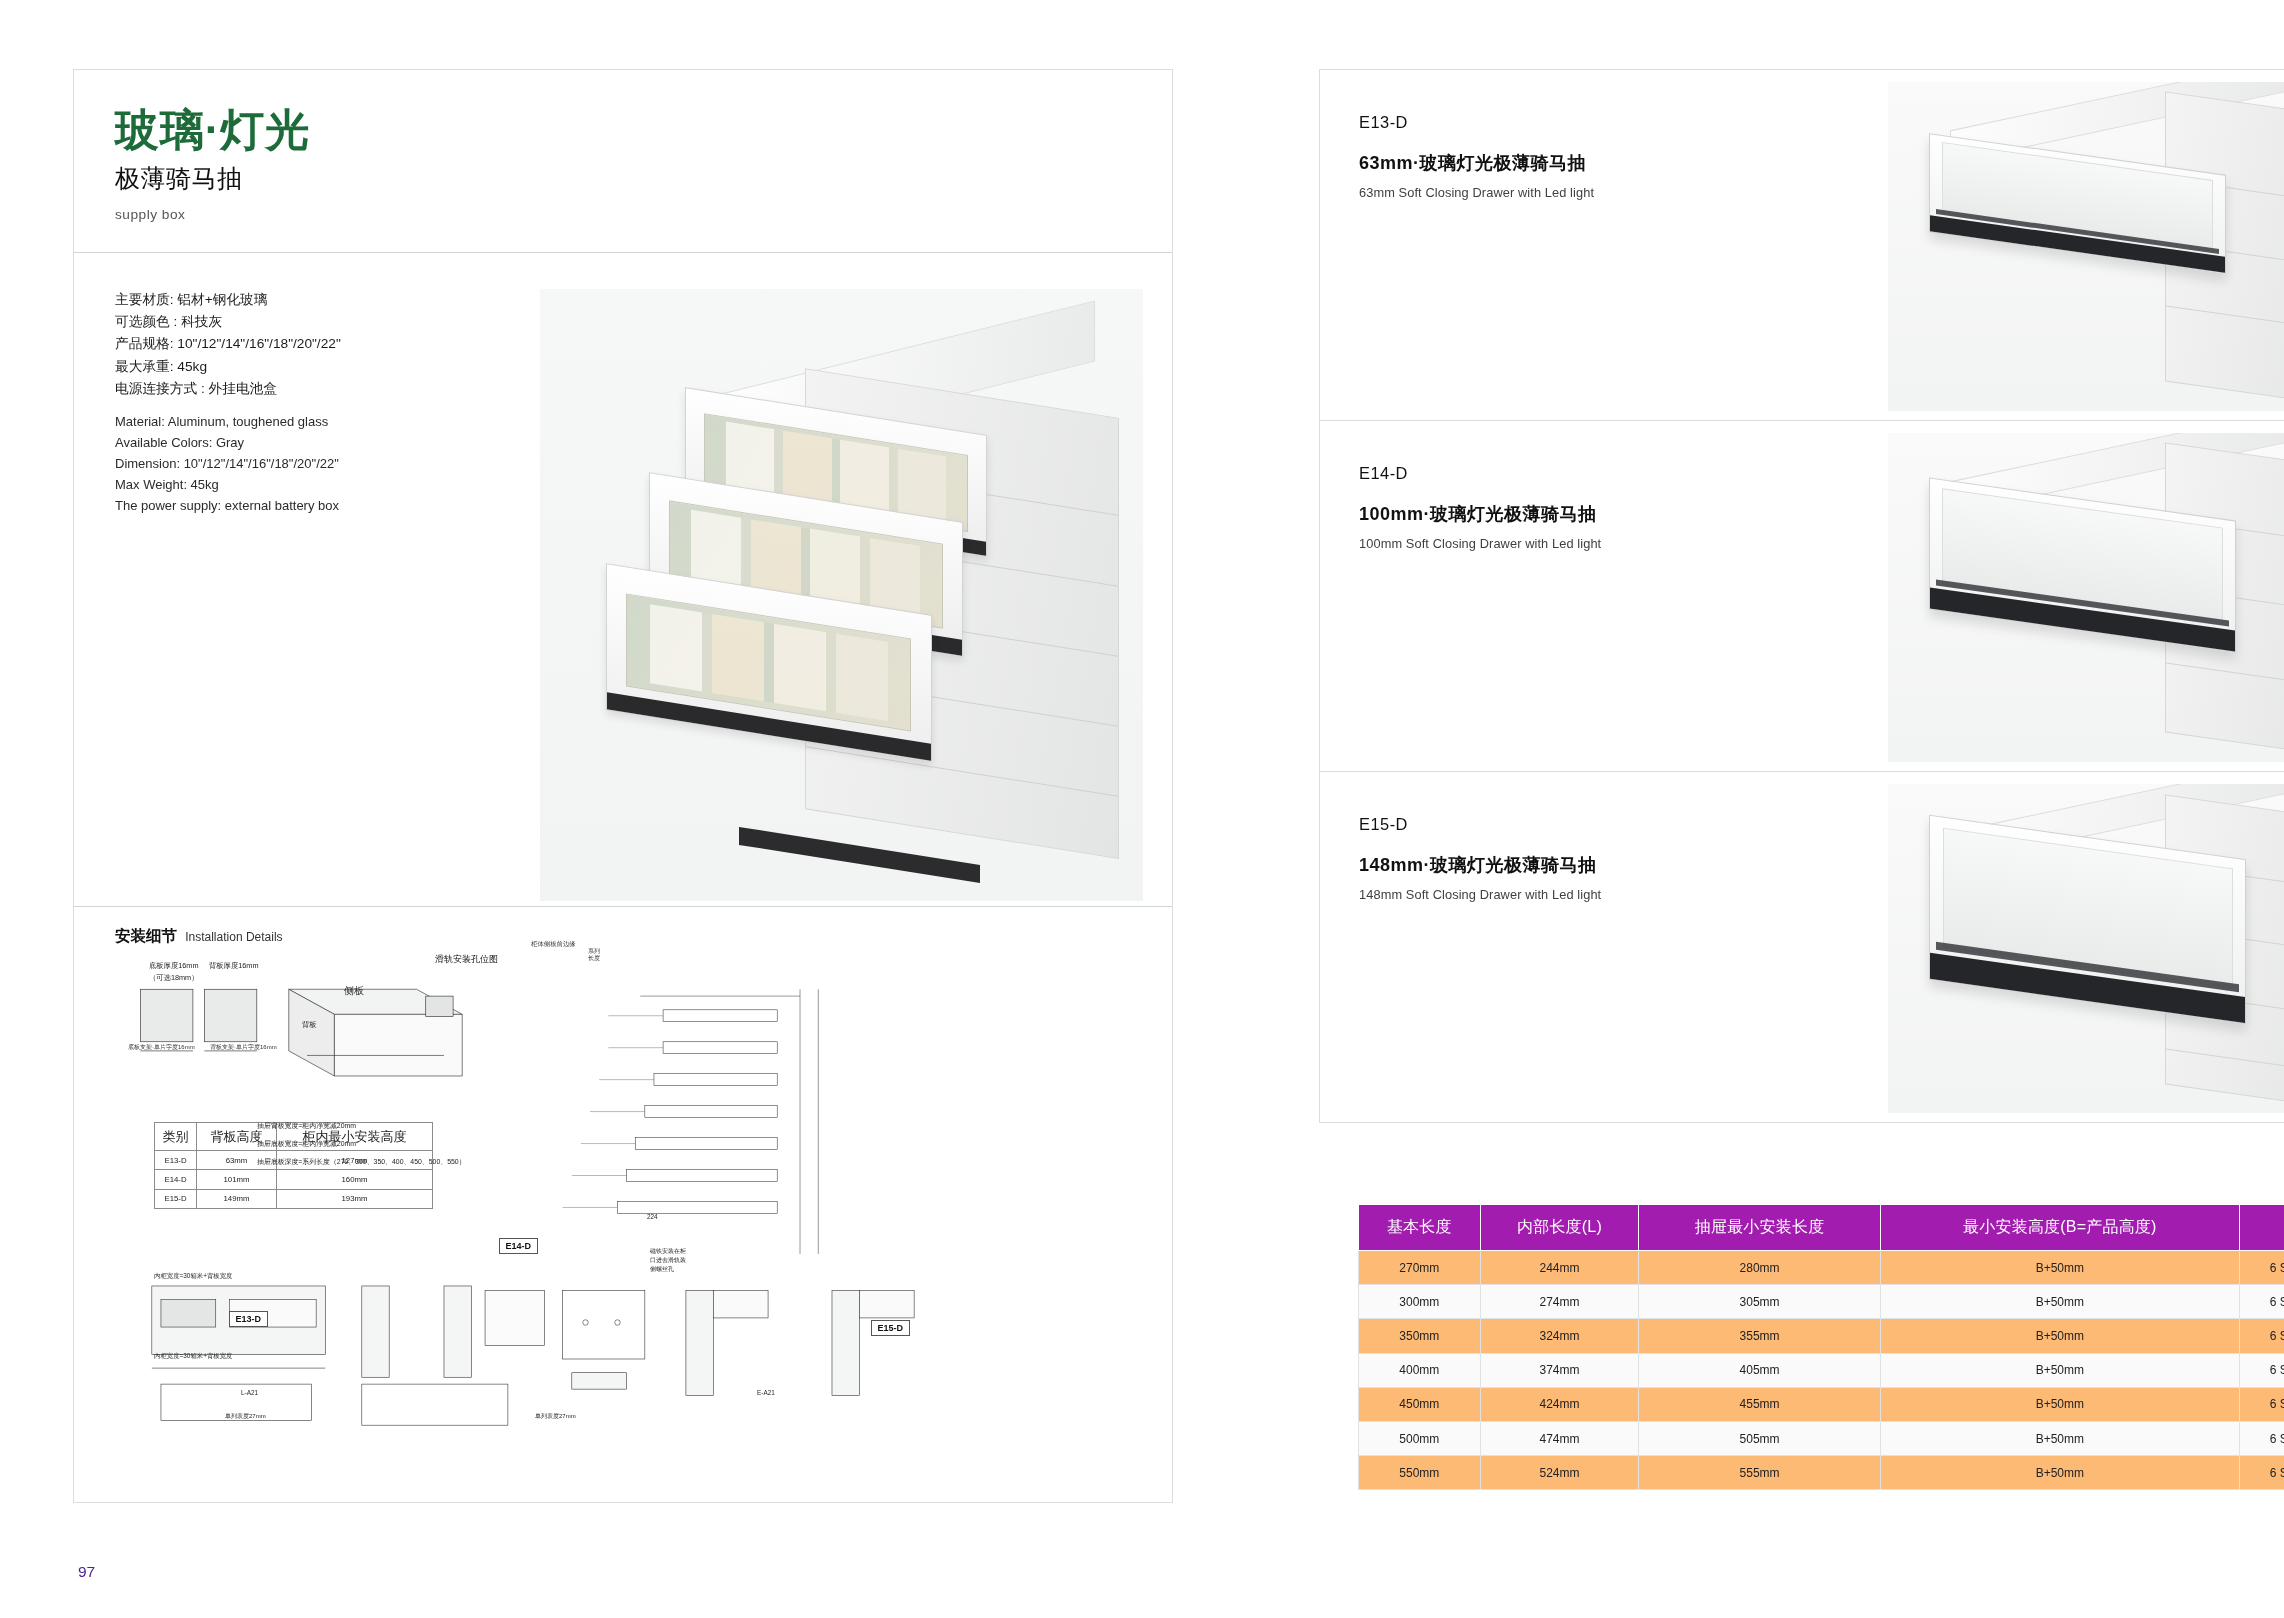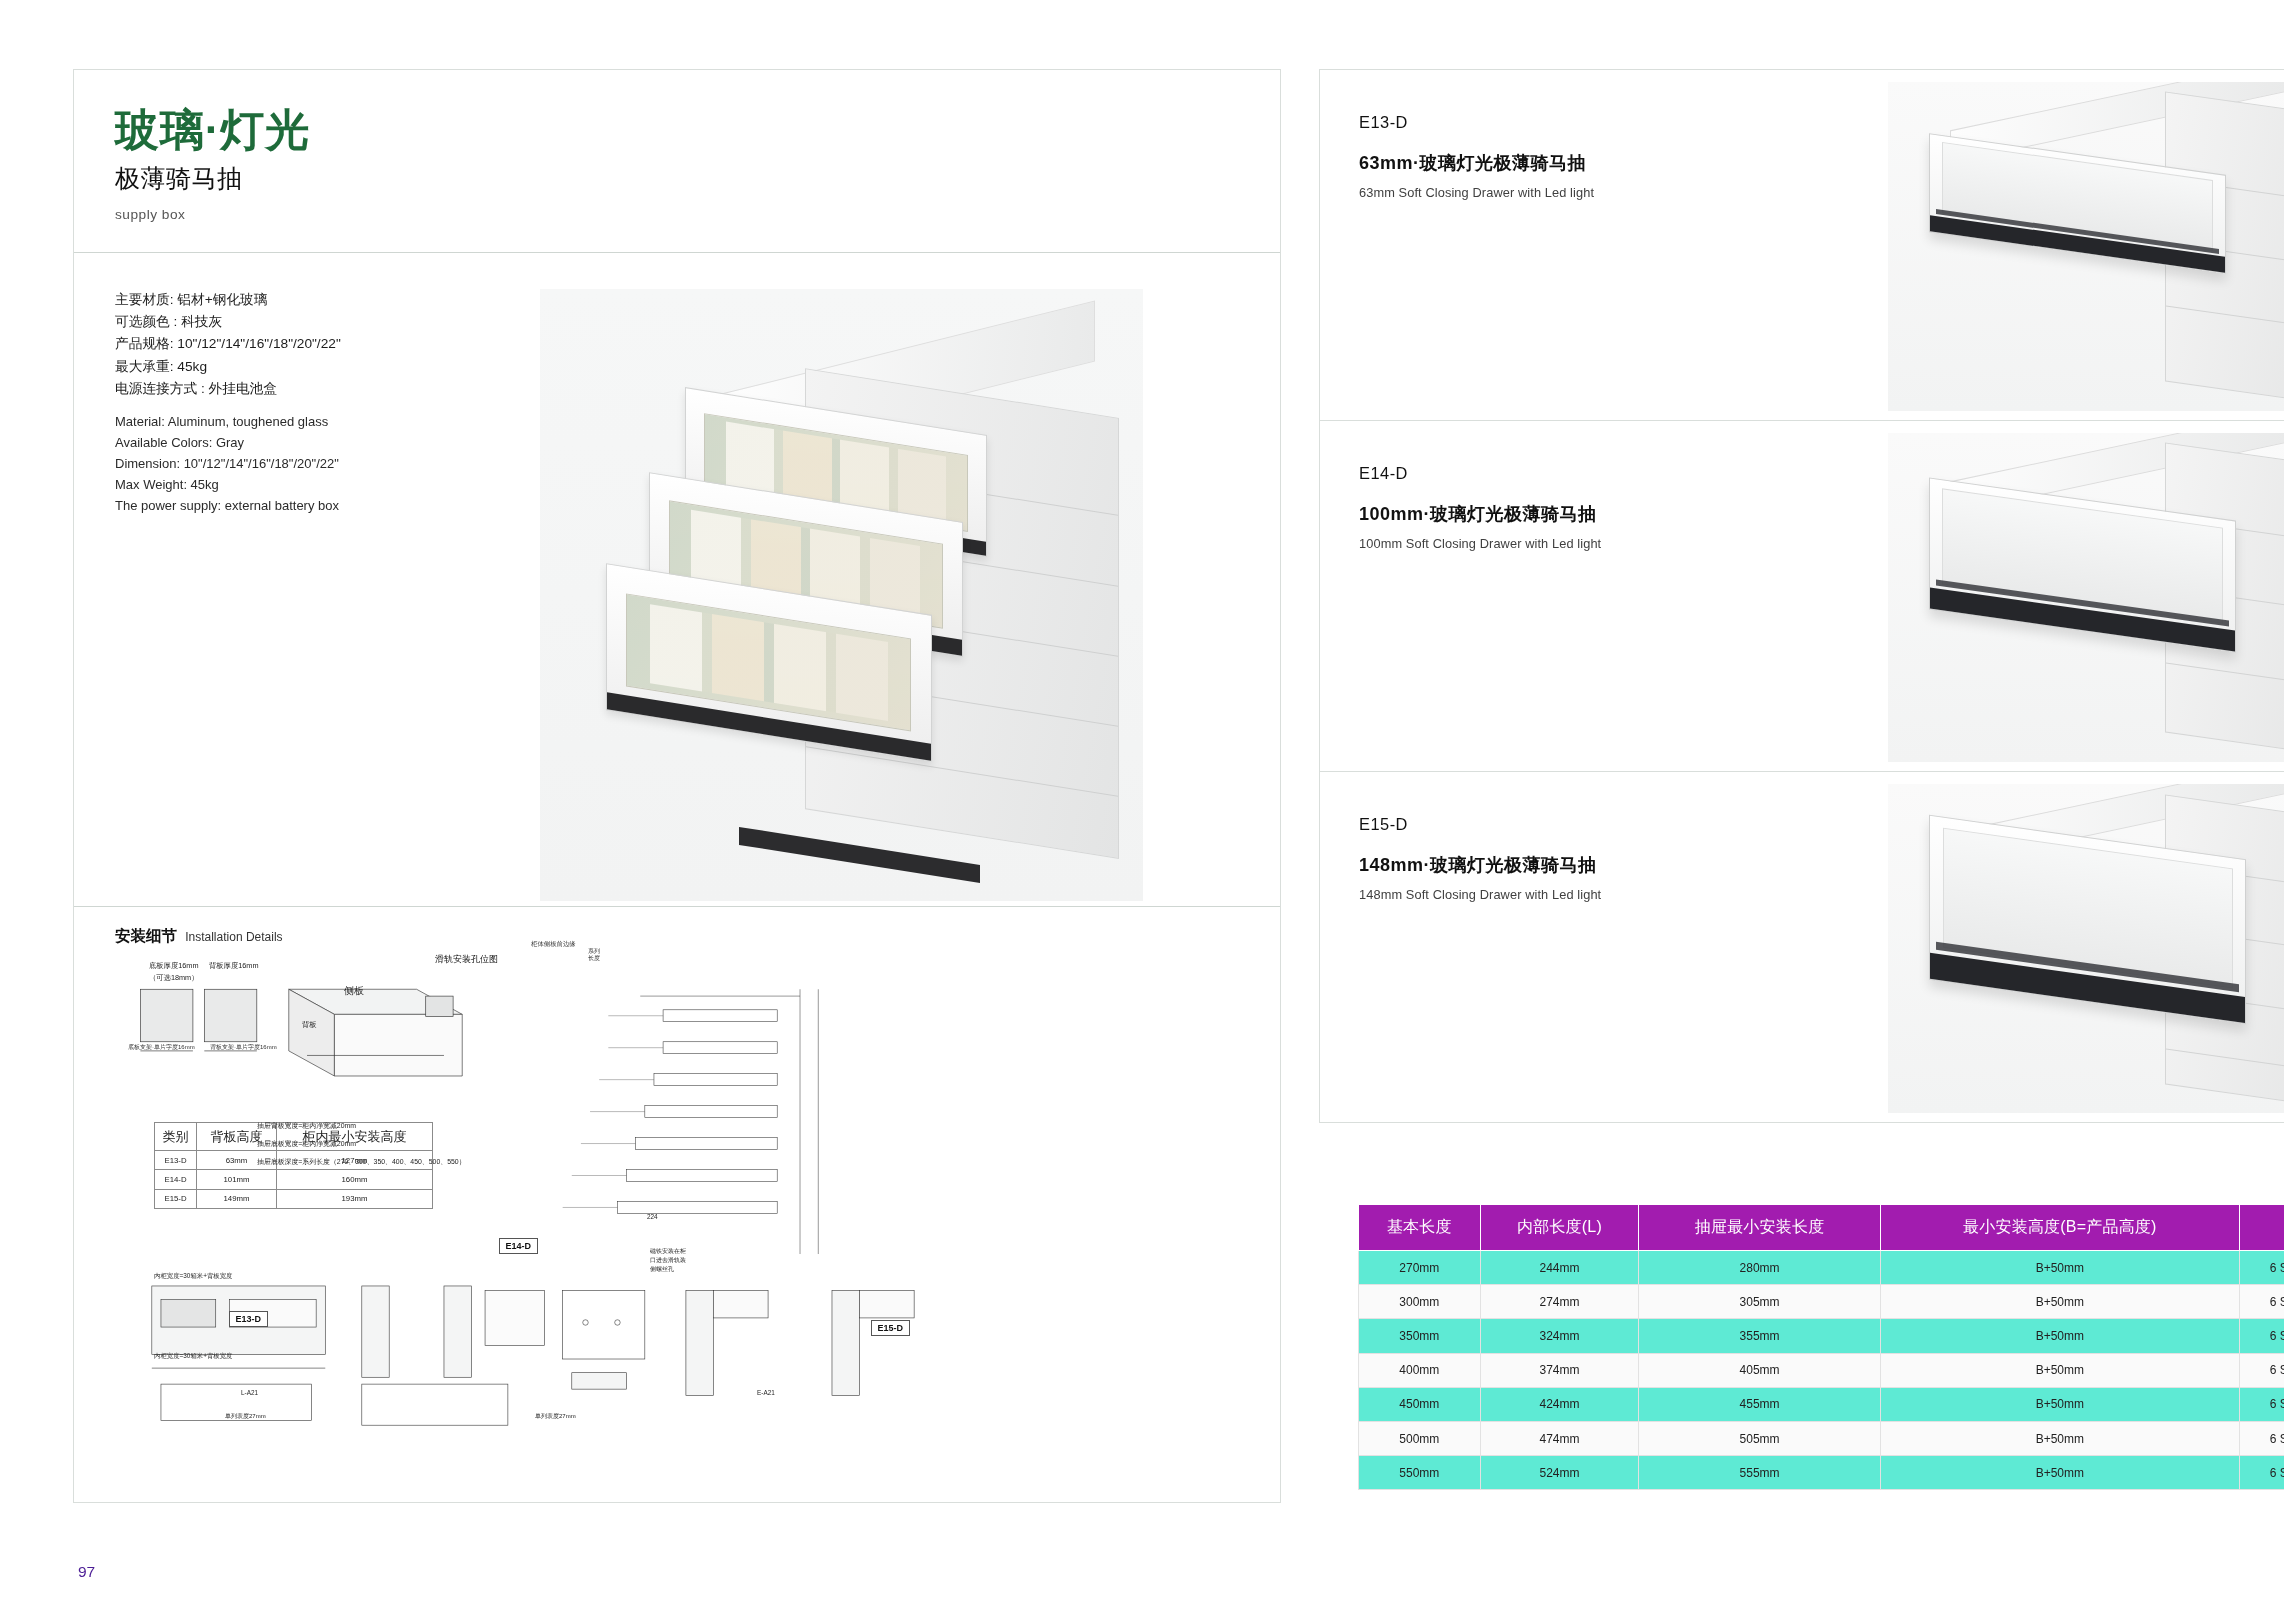--- a/index.html
+++ b/index.html
@@ -14,21 +14,21 @@
     overflow: hidden;
   }
   .spread { position:absolute; inset:0; display:flex; }
   .page { position:relative; height:100%; }
   .page-left { width: 1241px; }
   .page-right { width: 1241px; }
 
   
   .l-frame {
     position:absolute;
-    left: 73px; top: 69px; width: 1208px; height: 1434px;
+    left: 73px; top: 69px; width: 1100px; height: 1434px;
     border: 0.9px solid #d9dedb;
     background:#fff;
   }
   .l-title-zone {
     position:absolute; left:0; top:0; width:100%; height:183px;
     border-bottom: 0.9px solid #cfd6d2;
     padding: 37px 0 0 41px;
   }
   .l-title-cn {
     font-size: 44px; font-weight: bold; color:#1e6b3a; letter-spacing: 0.9px;
@@ -149,21 +149,21 @@
     background:#3a3b3f; opacity:.85;}
 
   .r-table-wrap { position:absolute; left: 39px; top: 1135px; width: 1012px; }
   .r-table { width:100%; border-collapse: collapse; }
   .r-table th {
     background:#a21caf; color:#fff; font-size: 16px; font-weight:normal;
     padding: 12px 0; border: 0.5px solid #ffffff; letter-spacing:0.2px;
   }
   .r-table td {
     font-size: 12px; text-align:center; padding: 9.6px 0;
-    border: 0.5px solid #e2e2e2; background:#5eead4; color:#222;
+    border: 0.5px solid #e2e2e2; background:#fdba74; color:#222;
   }
   .r-table tr:nth-child(even) td { background:#fafafa; }
 </style>
 </head>
 <body>
 
 <div class="spread">
 
   <div class="page page-left">
     <div class="l-frame">

